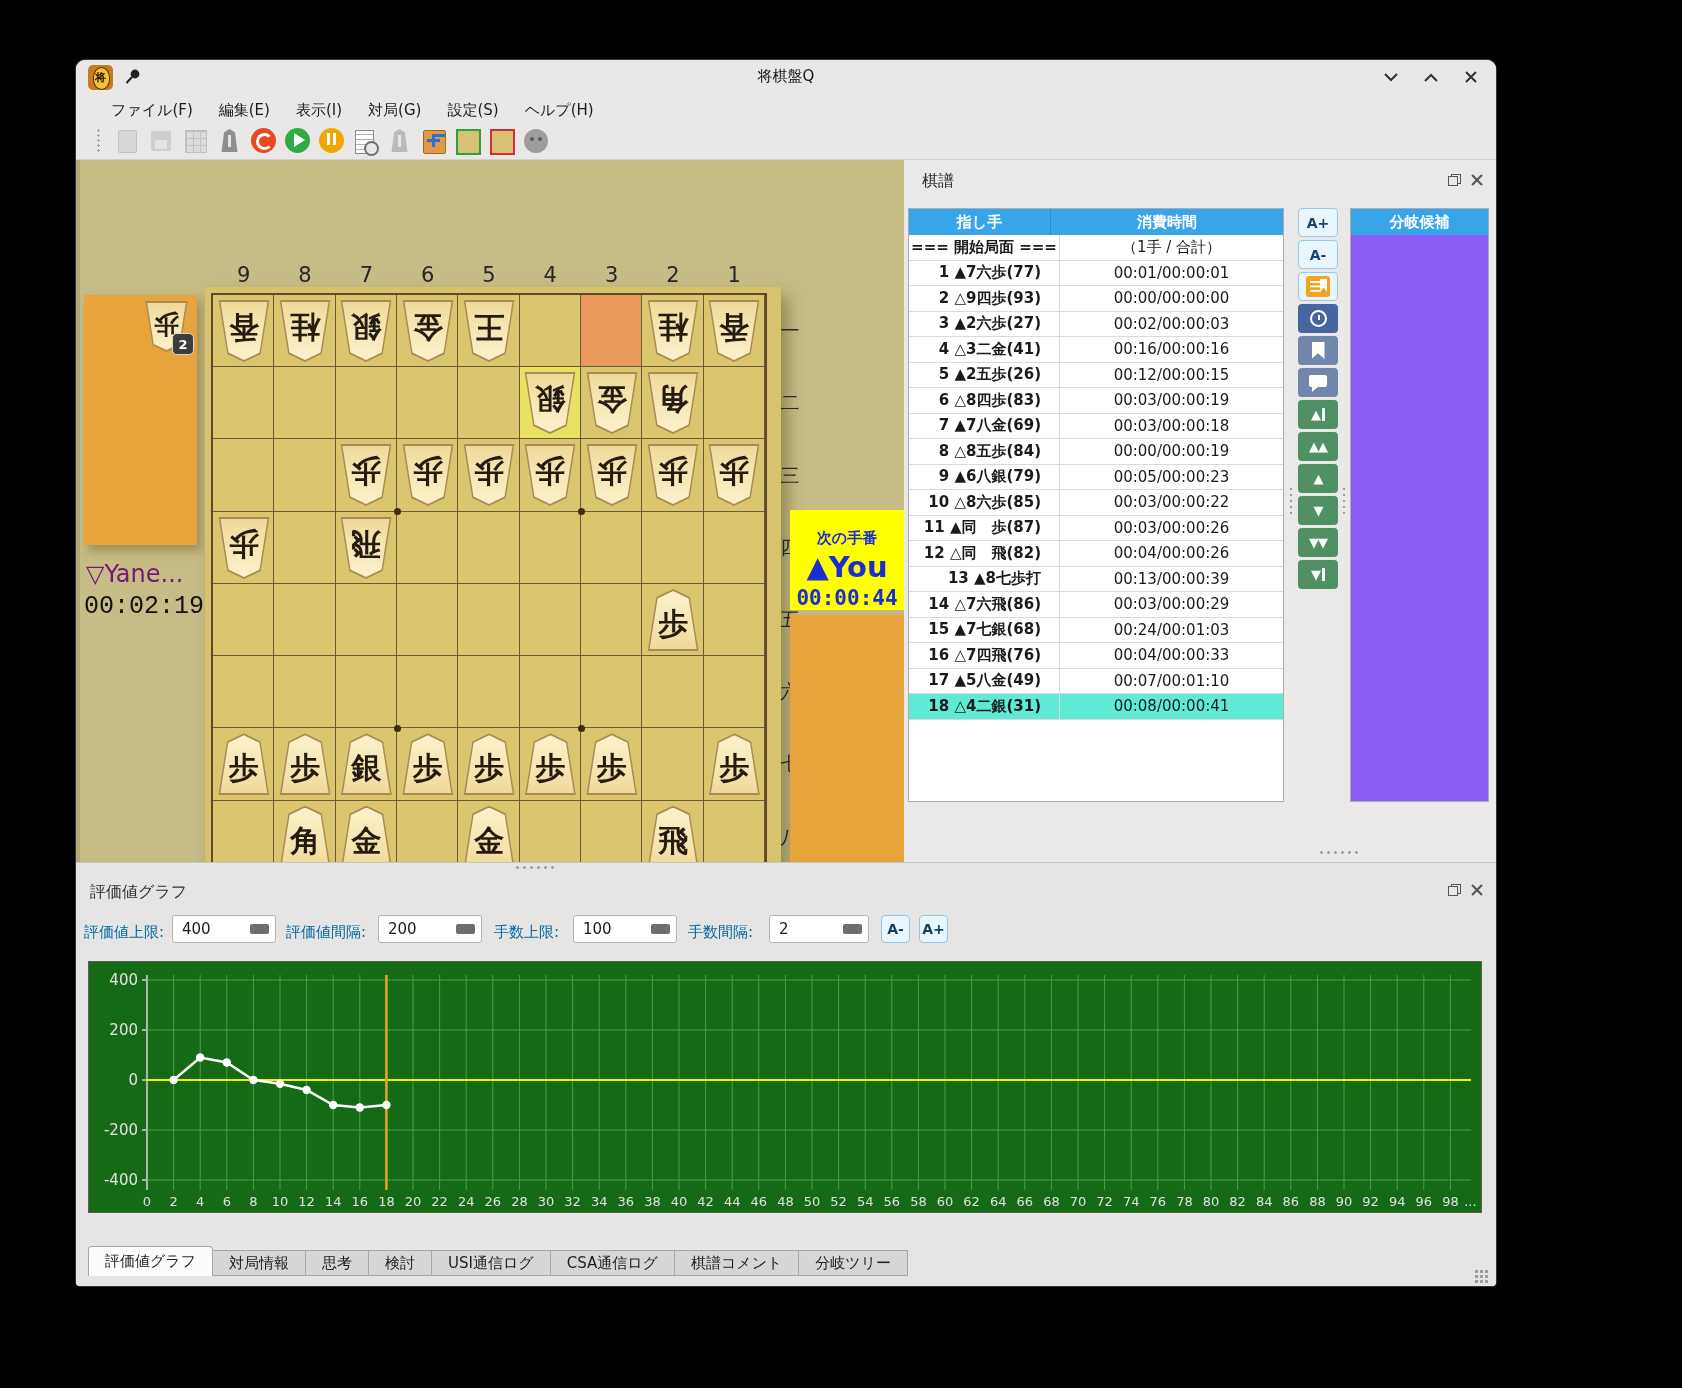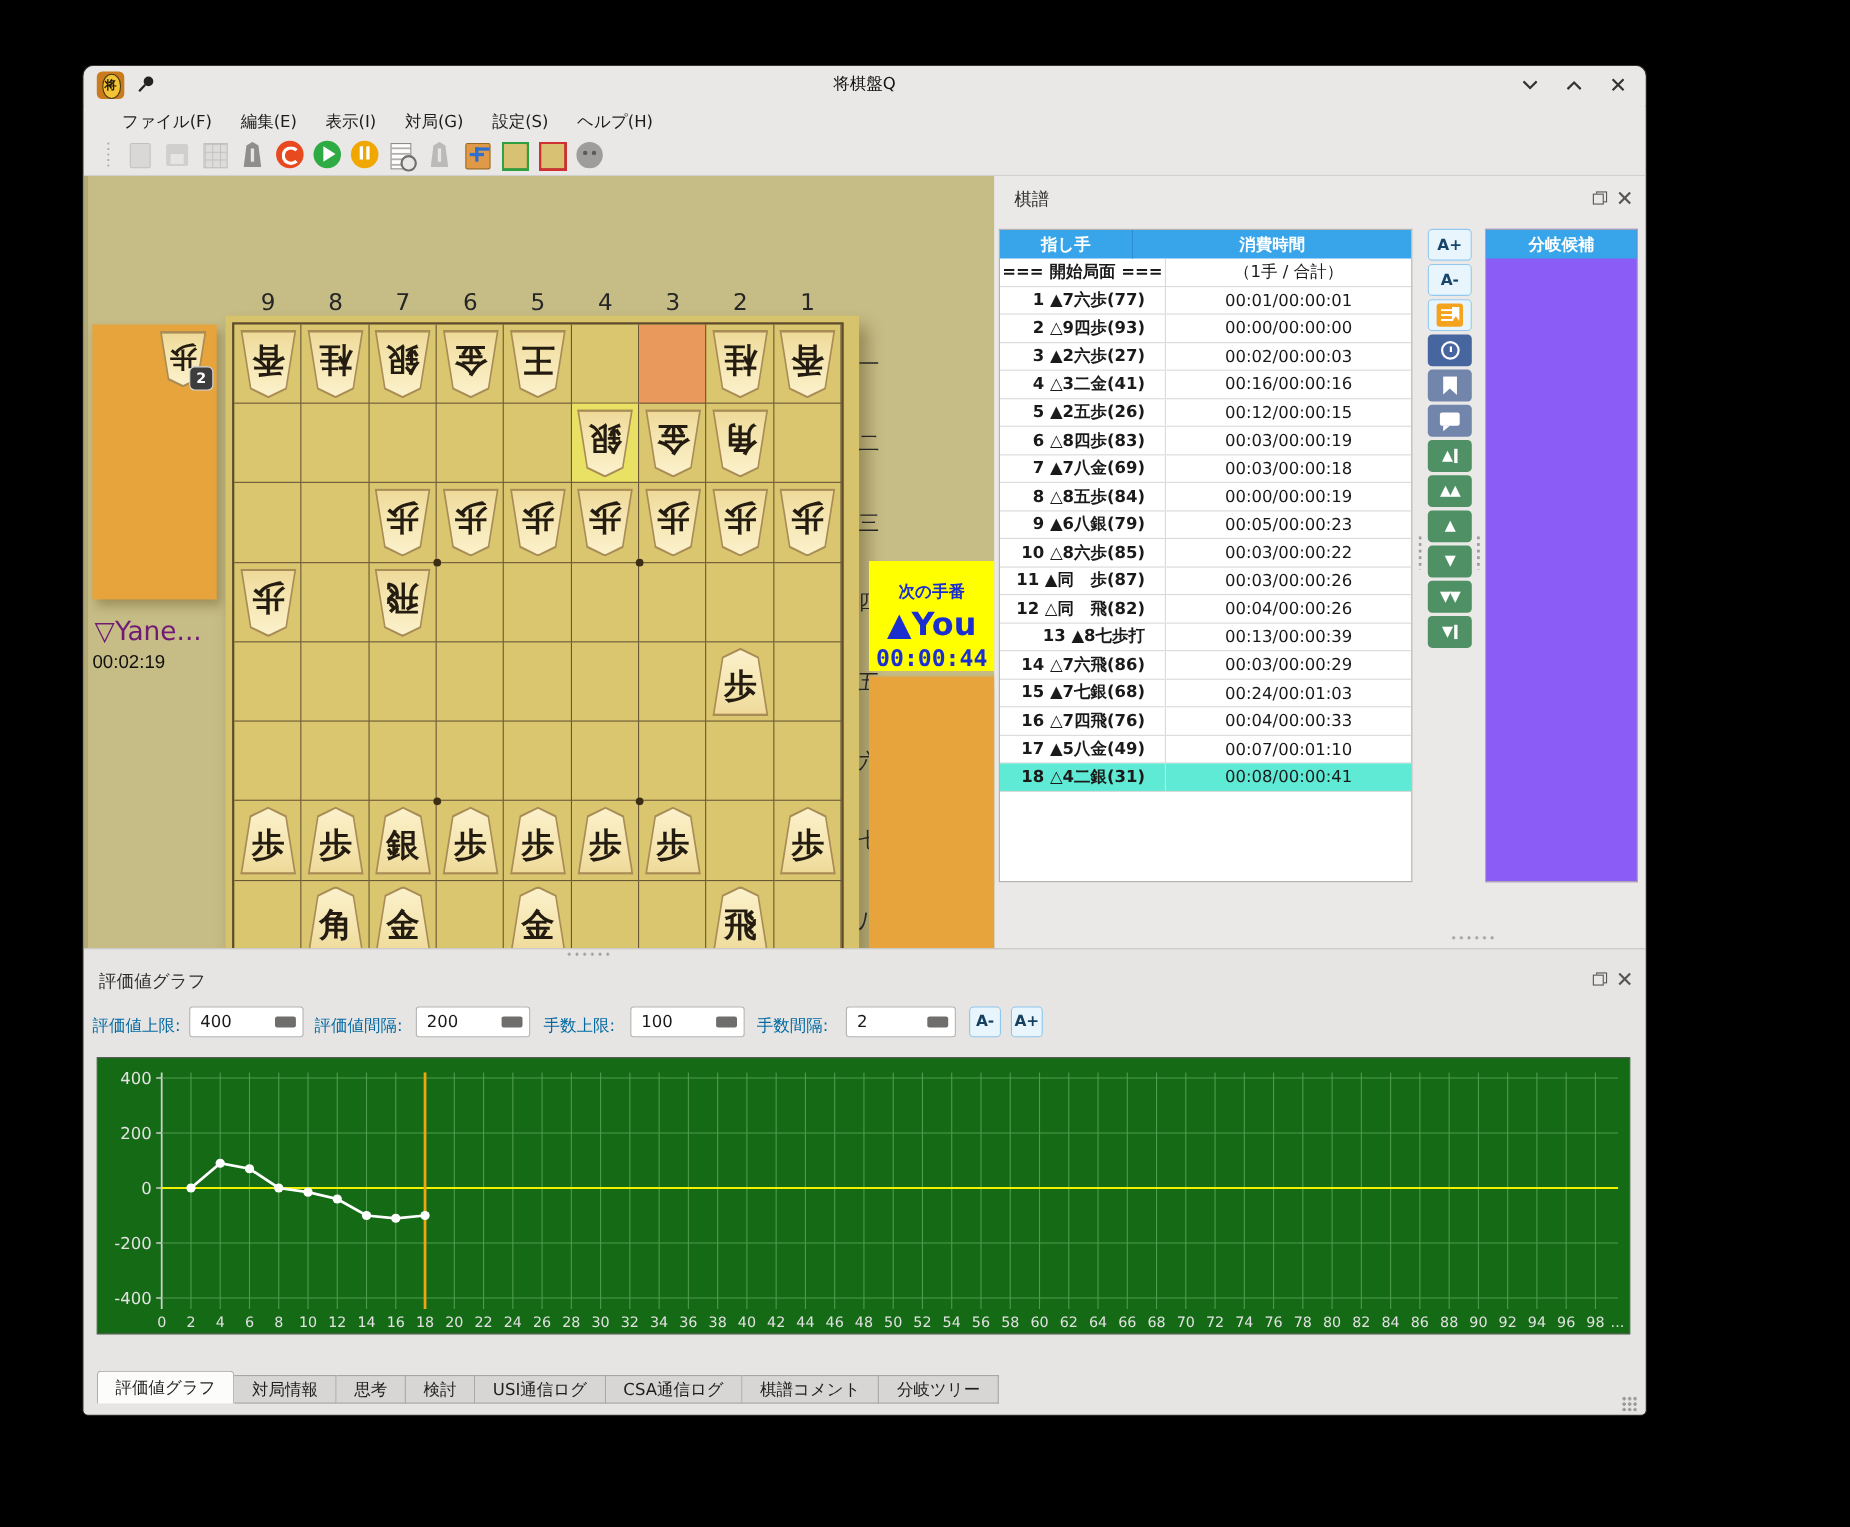--- a/index.html
+++ b/index.html
@@ -77,38 +77,38 @@
   .pb2 { position:absolute; inset:2px; clip-path:polygon(50% 0%,81% 13%,97% 100%,3% 100%,19% 13%); background:linear-gradient(180deg,#fbf1cb 0%,#f4e4ad 65%,#eed998 100%); }
   .piece span { position:absolute; left:0; right:0; top:15px; text-align:center; font-size:30px; font-weight:600; color:#241c10; }
   .piece.gote { transform:rotate(180deg); }
   
   .hand-gote { position:absolute; left:4px; top:135px; width:113px; height:250px; background:#e7a33c; box-shadow:4px 6px 9px rgba(80,62,18,.35); }
   .hand-sente { position:absolute; left:710px; top:455px; width:114px; height:257px; background:#e7a33c; box-shadow:4px 6px 9px rgba(80,62,18,.35); }
   .hand-piece { position:absolute; left:60px; top:6px; width:45px; height:51px; transform:rotate(180deg); }
   .hand-piece span { position:absolute; left:0; right:0; top:11px; text-align:center; font-size:25px; font-weight:600; color:#241c10; }
   .hand-badge { position:absolute; left:88px; top:38px; width:20px; height:20px; background:#3d3d3d; border:1px solid #d8d8d8; border-radius:5px; color:#fff; font-size:13px; font-weight:bold; display:flex; align-items:center; justify-content:center; }
   .gote-name { position:absolute; left:6px; top:400px; font-size:24px; color:#701a75; }
-  .gote-time { position:absolute; left:4px; top:432px; font-size:17px; font-family:Liberation Sans, sans-serif; color:#101010; }
+  .gote-time { position:absolute; left:4px; top:432px; font-size:25px; font-family:Liberation Mono, monospace; color:#101010; }
   .next-turn { position:absolute; left:710px; top:350px; width:114px; height:100px; background:#ffff00; text-align:center; color:#1b2ed0; }
   .next-turn .cap { font-size:15px; font-weight:bold; margin-top:19px; }
   .next-turn .who { font-size:29px; font-weight:bold; margin-top:2px; }
   .next-turn .tm { font-size:21px; font-weight:bold; font-family:"DejaVu Sans Mono","Liberation Mono",monospace; margin-top:2px; }
   
   .kifu-title { position:absolute; left:846px; top:111px; font-size:16px; color:#2e2e2e; }
   .panel-icons { position:absolute; display:flex; gap:10px; }
   .pi-restore { width:13px; height:12px; position:relative; }
   .pi-restore:before { content:""; position:absolute; right:0; top:0; width:8px; height:8px; border:1.5px solid #555; }
   .pi-restore:after { content:""; position:absolute; left:0; bottom:0; width:8px; height:8px; border:1.5px solid #555; background:#eae9e8; }
   .pi-close { width:13px; height:12px; position:relative; }
   .pi-close:before,.pi-close:after { content:""; position:absolute; left:-1px; top:5px; width:14px; height:2px; background:#555; }
   .pi-close:before { transform:rotate(45deg); } .pi-close:after { transform:rotate(-45deg); }
   .kifu-table { position:absolute; left:832px; top:148px; width:376px; height:594px; background:#fff; border:1px solid #adacab; box-sizing:border-box; overflow:hidden; }
   .kt-header { height:26px; background:#38a5ea; color:#fff; display:flex; font-weight:bold; font-size:15px; }
   .kt-header div { display:flex; align-items:center; justify-content:center; }
-  .kt-h1 { width:121px; border-right:1px solid #2a8fd0; box-sizing:border-box; }
+  .kt-h1 { width:142px; border-right:1px solid #2a8fd0; box-sizing:border-box; }
   .kt-h2 { flex:1; }
   .kt-row { height:25.5px; display:flex; font-size:15px; border-bottom:1px solid #dadada; box-sizing:border-box; }
   .kt-c1 { width:151px; border-right:1px solid #dadada; box-sizing:border-box; display:flex; align-items:center; justify-content:flex-end; padding-right:18px;font-weight:bold; }
   .kt-row.start .kt-c1 { justify-content:center; padding-right:0; }
   .kt-c2 { flex:1; display:flex; align-items:center; justify-content:center; }
   .kt-row.current { background:#5eead4; }
   
   .sbtn { position:absolute; left:1222px; width:40px; height:29px; border-radius:4px; display:flex; align-items:center; justify-content:center; gap:2px; box-sizing:border-box; }
   .sbtn.light { background:#e9f5fd; border:1px solid #93c9ee; color:#16456b; font-size:14px; font-weight:bold; }
   .sbtn.blue { background:#47659e; }

